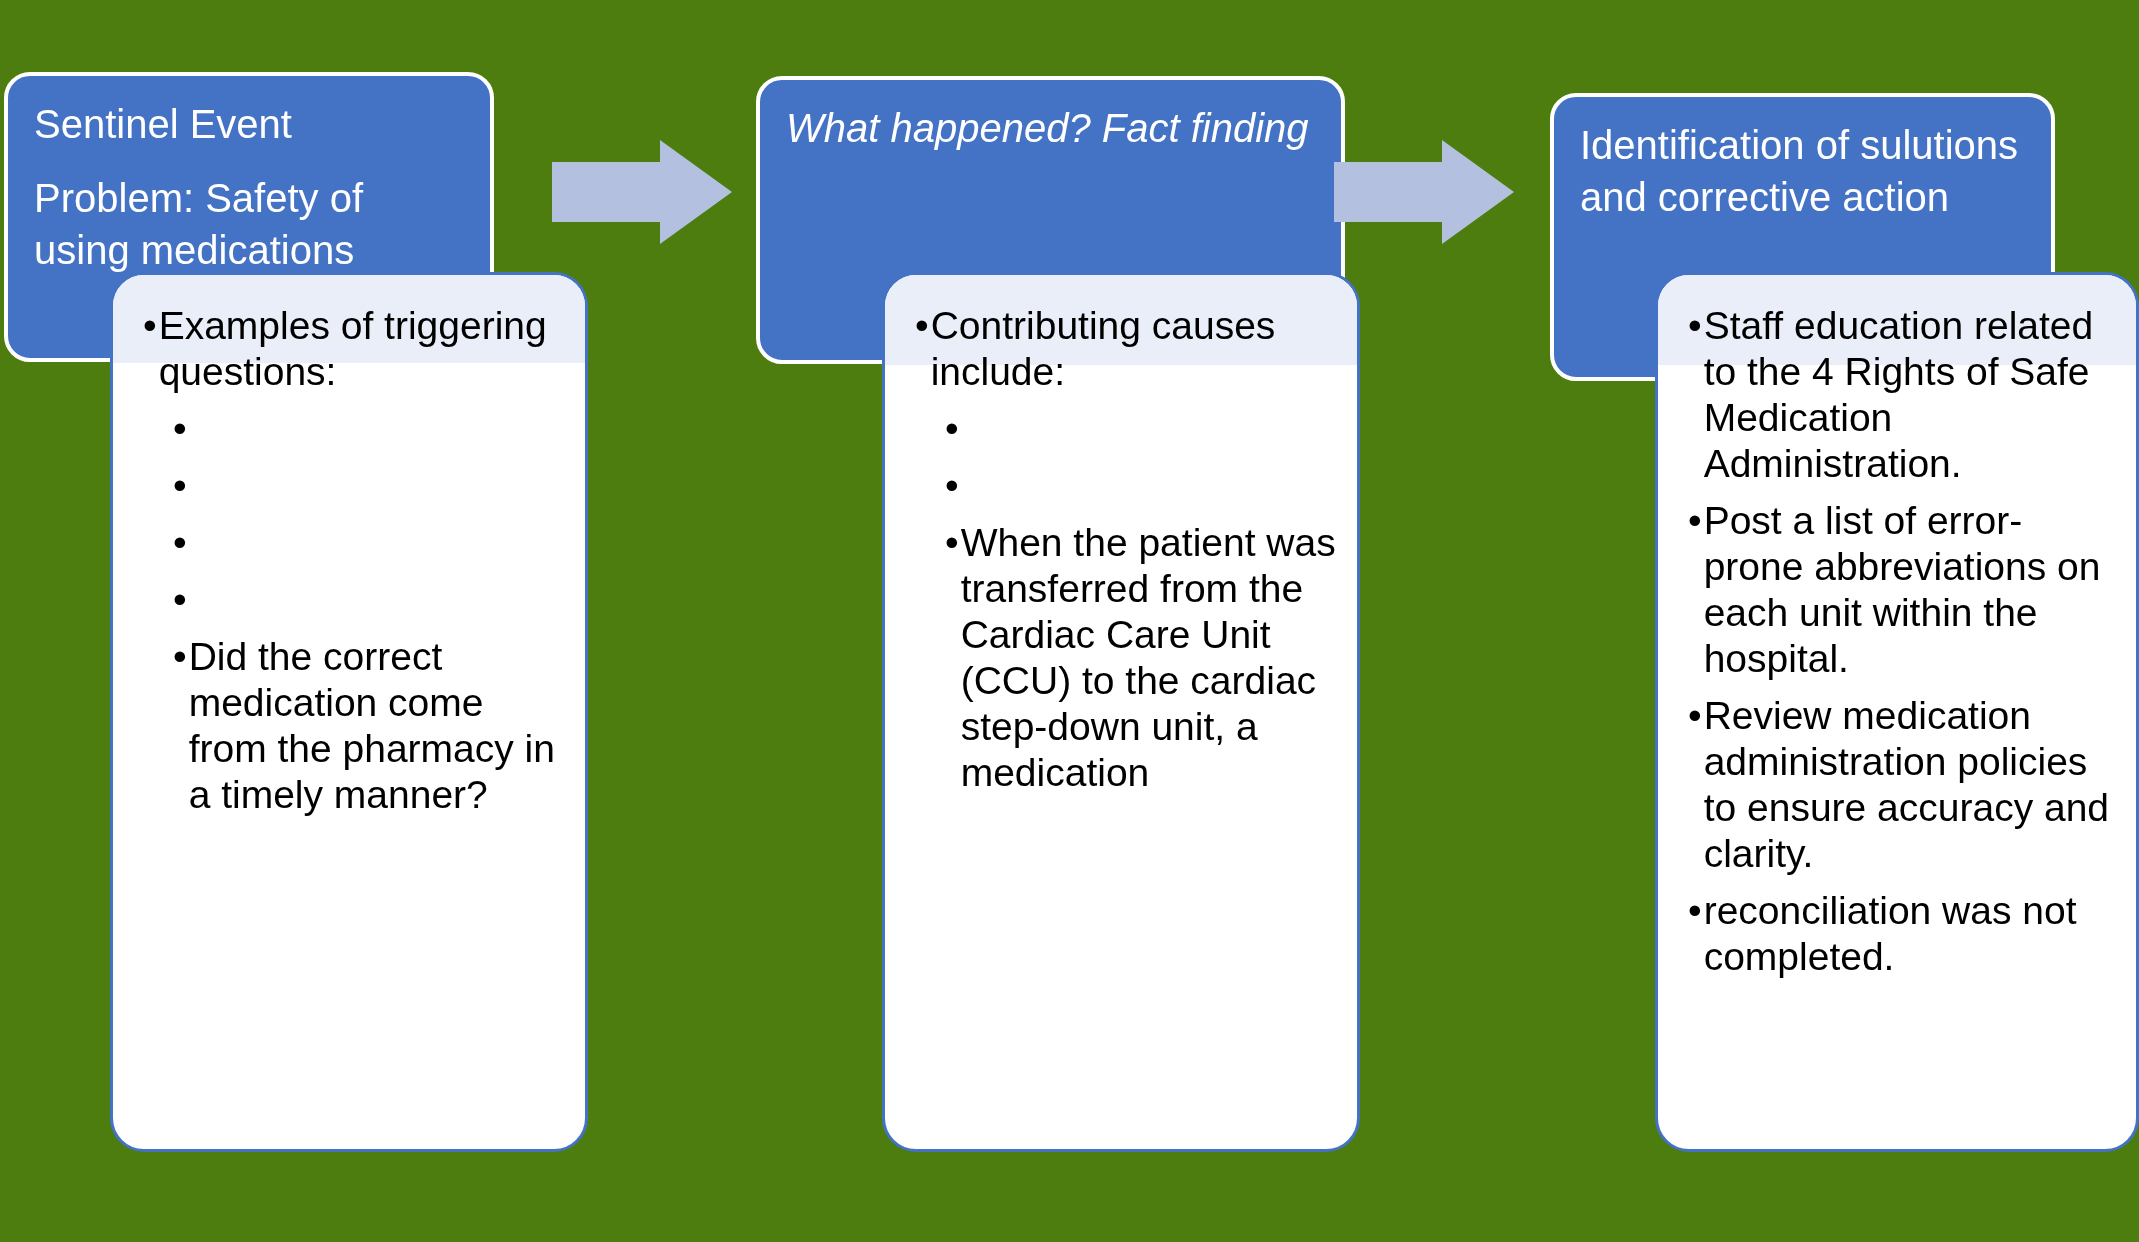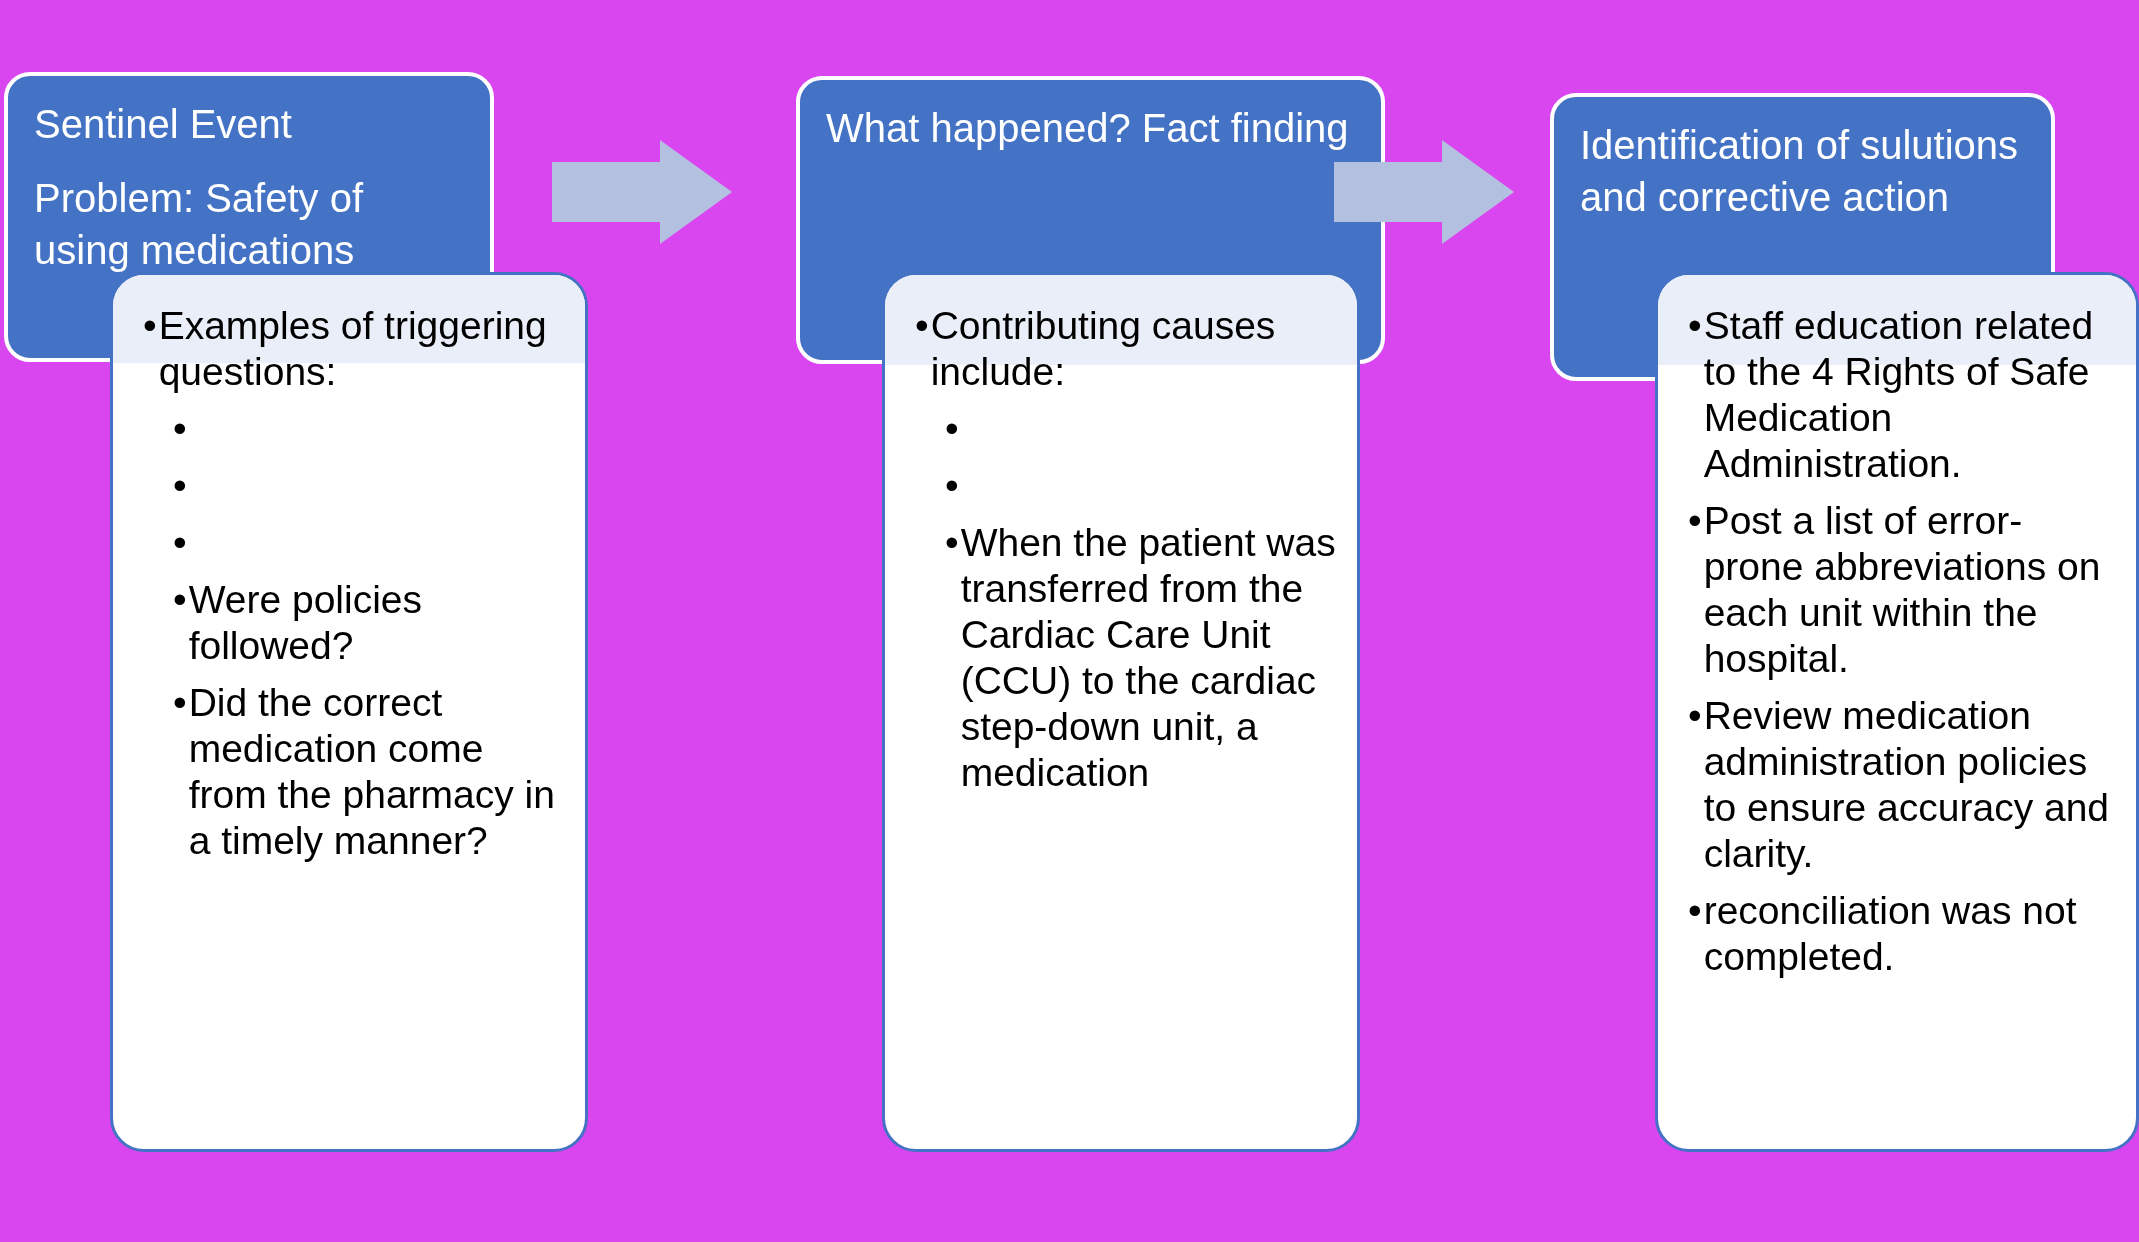--- a/index.html
+++ b/index.html
@@ -4,21 +4,21 @@
 <style>
   html, body {
     margin: 0;
     padding: 0;
     background: #000000;
   }
   #canvas {
     position: relative;
     width: 2139px;
     height: 1242px;
-    background: #d946ef;
+    background: #4d7c0f;
     overflow: hidden;
     font-family: "Liberation Sans", sans-serif;
   }
 
   
   .header-box {
     position: absolute;
     background: #4472c4;
     border: 4px solid #ffffff;
     border-radius: 26px;
@@ -101,35 +101,34 @@
         <span class="bullet-dot">•</span>
       </div>
       <div class="bullet-row lvl2">
         <span class="bullet-dot">•</span>
       </div>
       <div class="bullet-row lvl2">
         <span class="bullet-dot">•</span>
       </div>
       <div class="bullet-row lvl2">
         <span class="bullet-dot">•</span>
-        <span class="bullet-text">Were policies followed?</span>
       </div>
       <div class="bullet-row lvl2">
         <span class="bullet-dot">•</span>
         <span class="bullet-text">Did the correct medication come from the pharmacy in a timely manner?</span>
       </div>
 
     </div>
   </div>
 
   <svg class="arrow" style="left:552px; top:140px;" width="180" height="104" viewBox="0 0 180 104">
     <polygon points="0,22 108,22 108,0 180,52 108,104 108,82 0,82" fill="#b4c0e0"></polygon>
   </svg>
 
-  <div class="header-box" style="left:796px; top:76px; width:589px; height:288px;">
+  <div class="header-box" style="left:756px; top:76px; width:589px; height:288px;font-style:italic;">
     <p>What happened? Fact finding</p>
   </div>
 
   <div class="card" style="left:882px; top:272px; width:478px; height:880px;">
     <div class="tint" style="height:90px;"></div>
     <div class="card-body">
 
       <div class="bullet-row lvl1">
         <span class="bullet-dot">•</span>
         <span class="bullet-text">Contributing causes include:</span>

